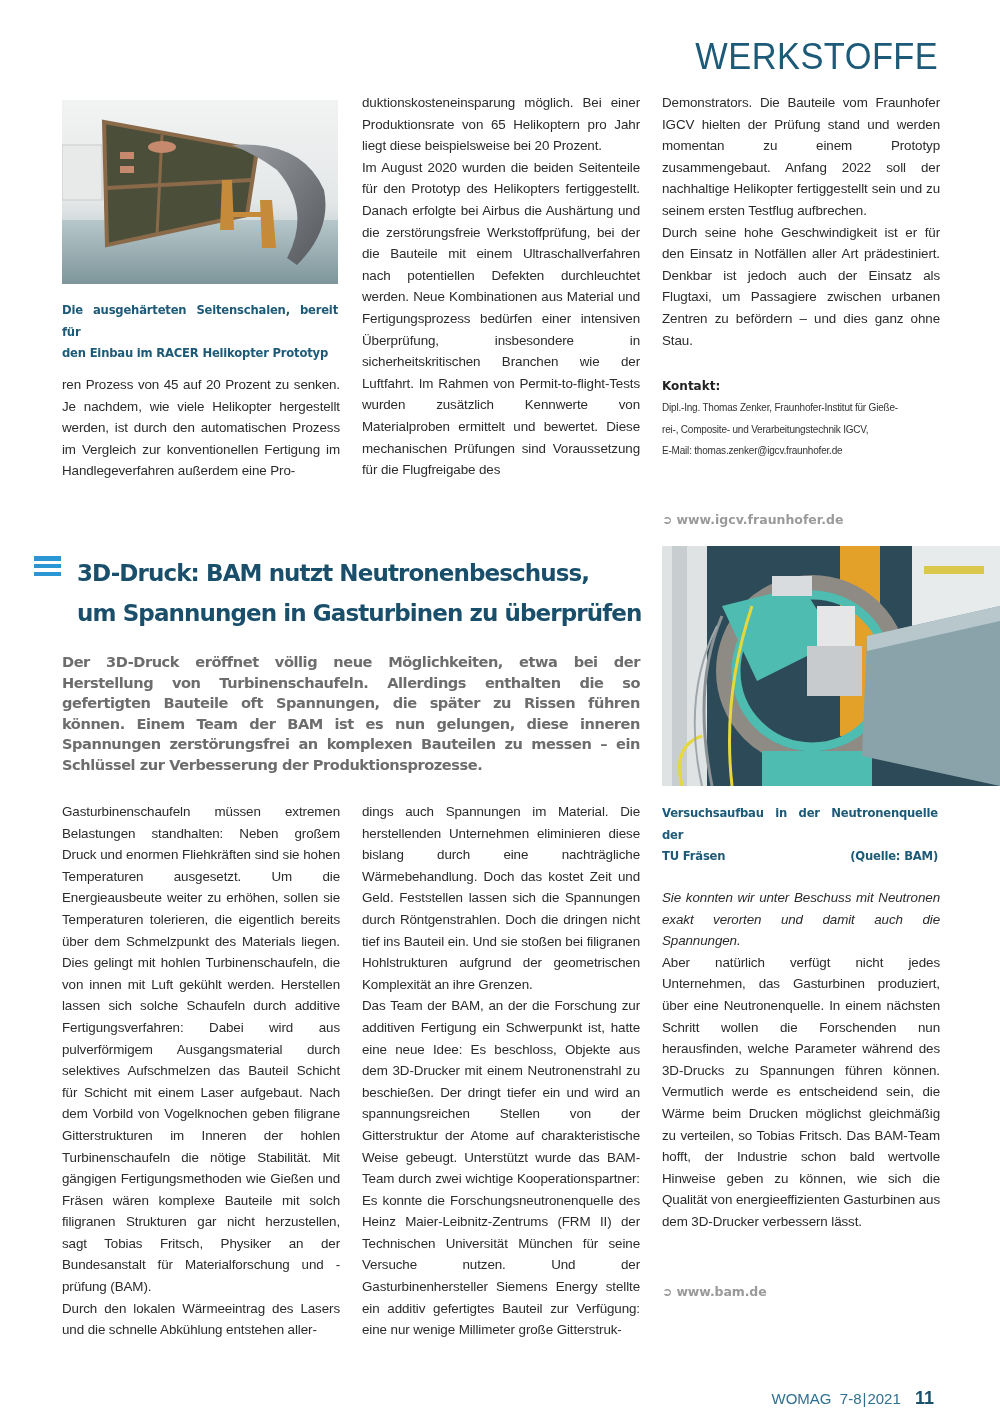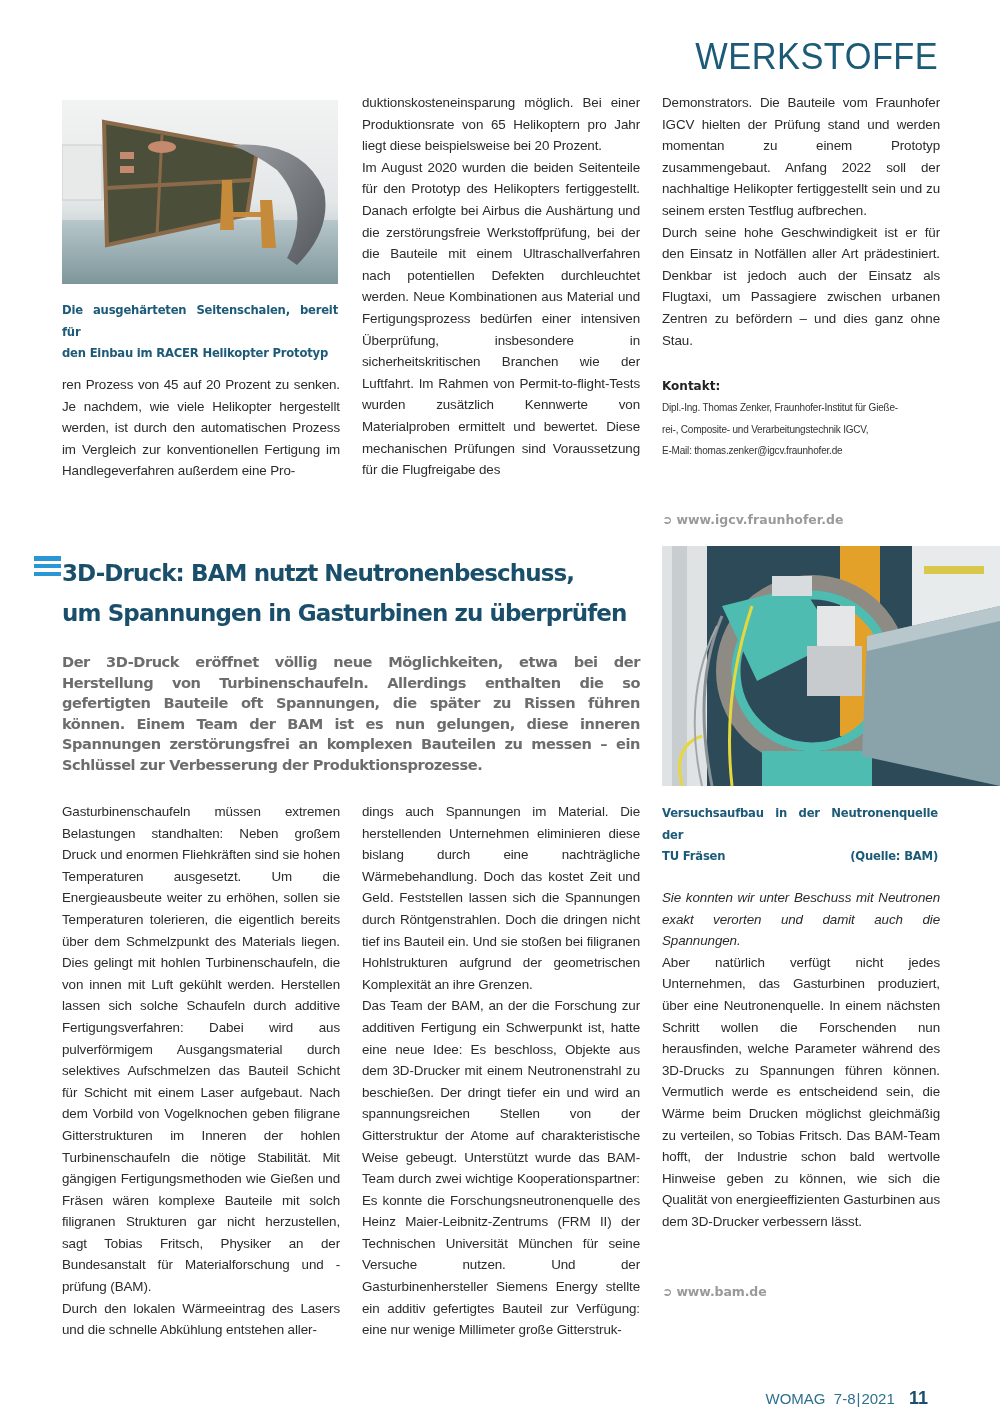--- a/index.html
+++ b/index.html
@@ -13,27 +13,27 @@
   .col p { margin: 0; }
   .caption { font-family: "DejaVu Sans", sans-serif; font-weight: bold; color: #1c5a78; font-size: 11.6px;
              line-height: 21.5px; letter-spacing: -0.2px; }
   .caption .line { display: block; text-align: justify; text-align-last: justify; }
   .caption .right { display: block; text-align: right; }
   .photo { position: absolute; overflow: hidden; }
   .contact-label { font-weight: bold; font-size: 12px; color: #222; font-family: "DejaVu Sans", sans-serif; }
   .contact { font-size: 10px; line-height: 21.5px; color: #333; font-family: Liberation Sans, sans-serif; letter-spacing: -0.2px; }
   .weblink { font-family: "DejaVu Sans", sans-serif; font-weight: bold; color: #9a9a9a; font-size: 12.5px; text-decoration: none; margin-top: 48px; }
   .weblink .arrow { font-weight: normal; margin-right: 4px; }
-  .headline { left: 62px; font-family: "DejaVu Sans", sans-serif; font-weight: bold; color: #1a4f6b;
+  .headline { left: 77px; font-family: "DejaVu Sans", sans-serif; font-weight: bold; color: #1a4f6b;
               font-size: 23px; letter-spacing: -0.9px; }
   .lead { left: 62px; top: 652px; width: 578px; font-family: "DejaVu Sans", sans-serif; font-weight: bold;
           color: #6d6d6d; font-size: 14.6px; line-height: 20.6px; text-align: justify; letter-spacing: -0.45px; }
   .menu-icon { left: 34px; top: 556px; width: 27px; height: 22px; }
   .menu-icon span { display: block; height: 4.5px; background: #2a97d4; margin-bottom: 3.3px; }
-  .footer { right: 72px; top: 1388px; font-family: "Liberation Sans", sans-serif; font-size: 15px; color: #2f6f8f; }
+  .footer { right: 66px; top: 1388px; font-family: "Liberation Sans", sans-serif; font-size: 15px; color: #2f6f8f; }
   .footer .num { font-weight: bold; font-size: 18px; color: #1a4f6b; margin-left: 10px; }
   .footer .pipe { color: #2f6f8f; margin: 0 1px; }
   em { font-style: italic; }
 </style>
 </head>
 <body>
 
 <div class="abs section-head">WERKSTOFFE</div>
 
 <div class="photo" style="left:62px; top:100px; width:276px; height:184px;">

